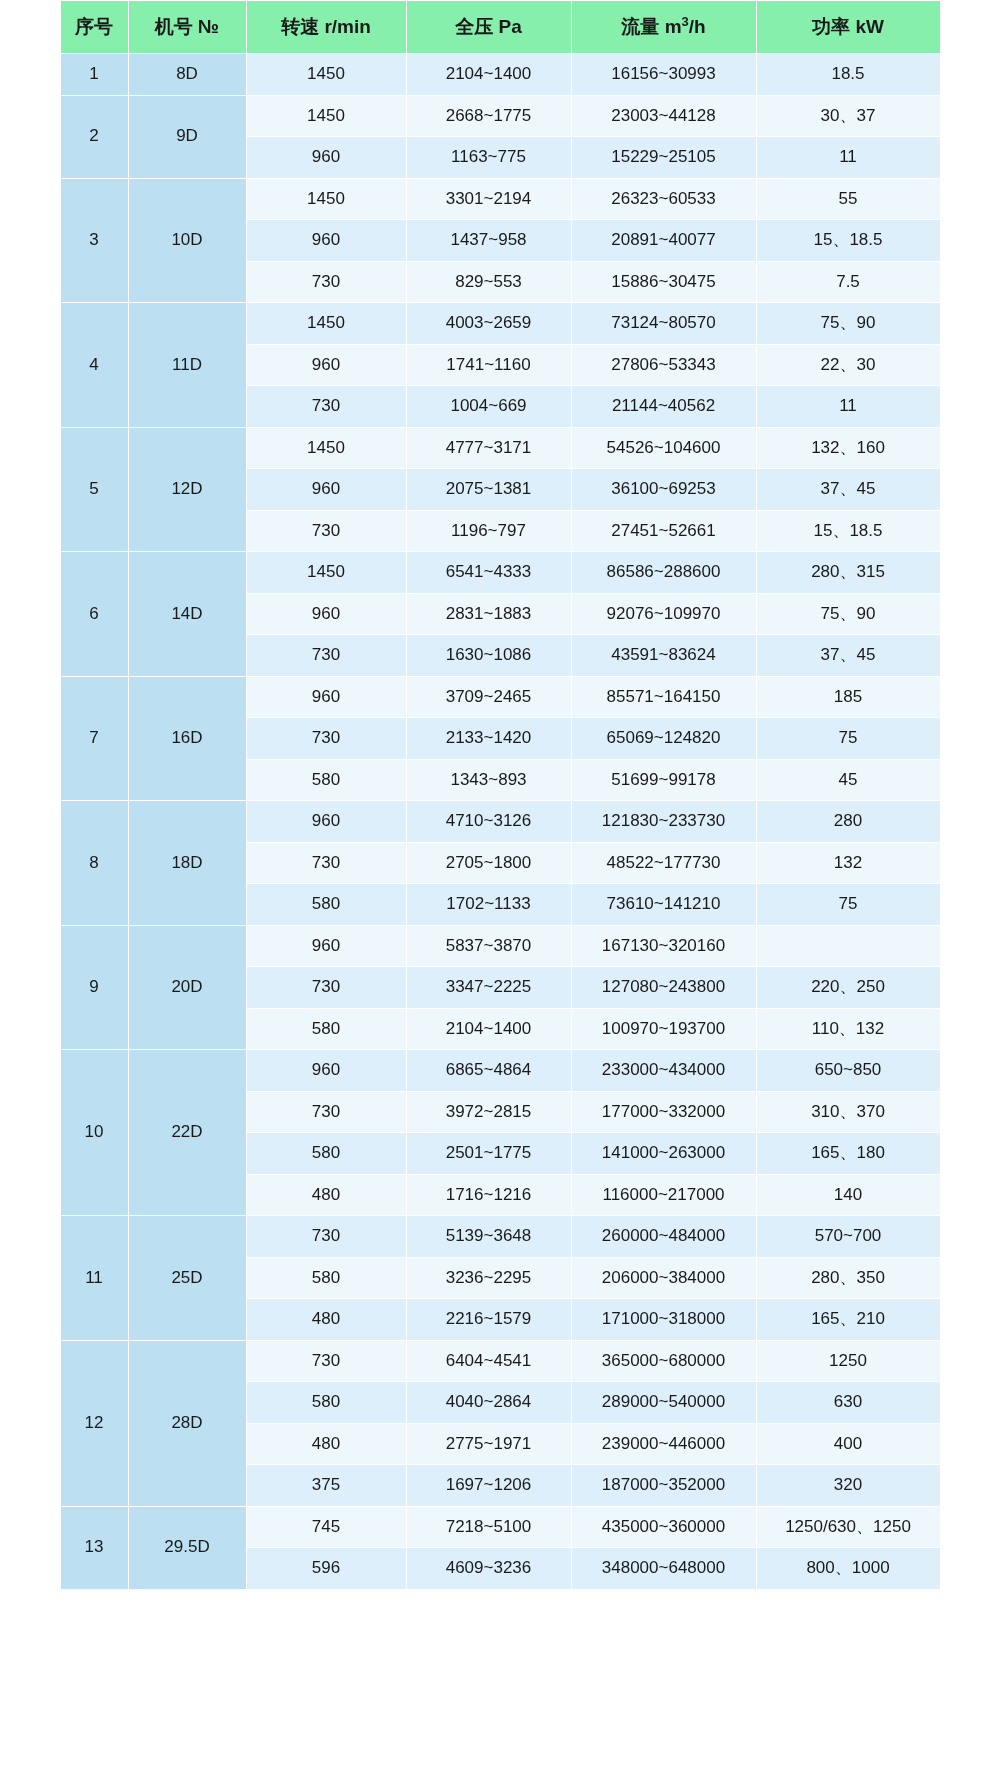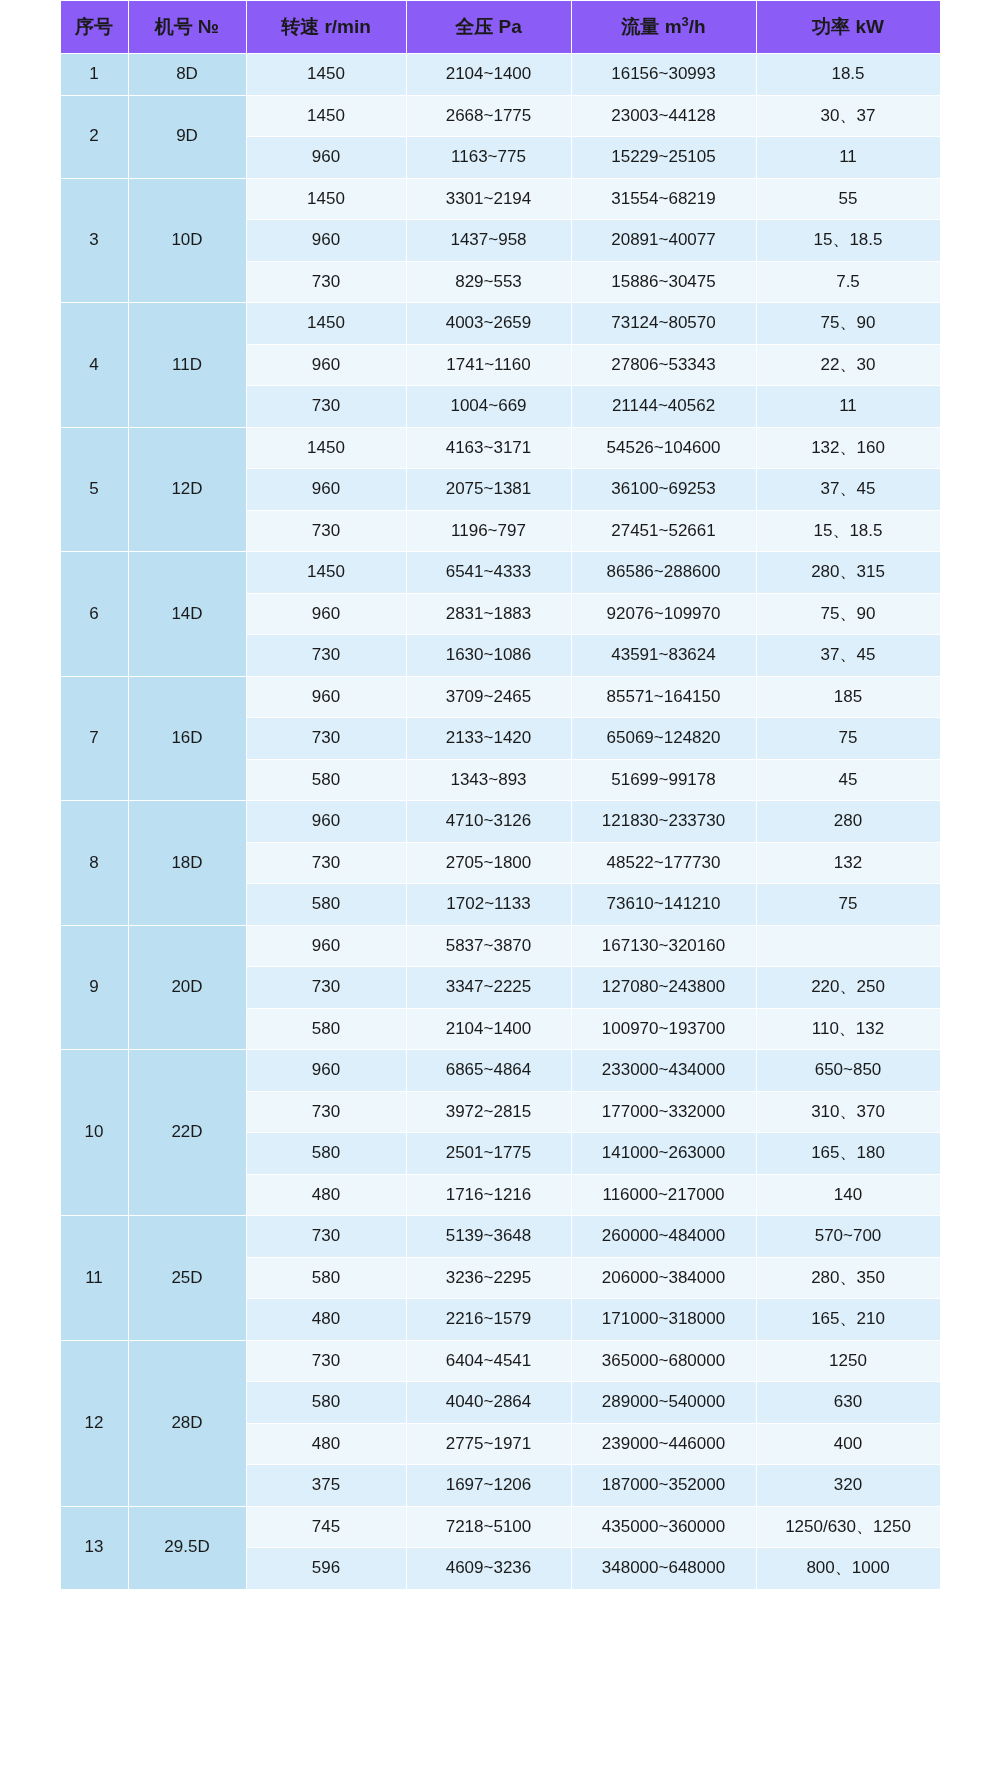--- a/index.html
+++ b/index.html
@@ -29,21 +29,21 @@
     border: 1px solid #ffffff;
     text-align: center;
     vertical-align: middle;
     color: #1a1a1a;
     font-size: 17px;
     padding: 0;
     height: 40.5px;
     line-height: 1.2;
   }
   #spec-table thead th {
-    background: #8b5cf6;
+    background: #86efac;
     font-weight: bold;
     font-size: 19px;
     height: 52px;
   }
   
   td.idx, td.model {
     background: #bcdff2;
     font-size: 18px;
   }
   td.val {
@@ -102,21 +102,21 @@
         <td class="val">960</td>
         <td class="val">1163~775</td>
         <td class="val">15229~25105</td>
         <td class="val">11</td>
       </tr>
       <tr>
         <td class="idx" rowspan="3">3</td>
         <td class="model" rowspan="3">10D</td>
         <td class="val alt">1450</td>
         <td class="val alt">3301~2194</td>
-        <td class="val alt">31554~68219</td>
+        <td class="val alt">26323~60533</td>
         <td class="val alt">55</td>
       </tr>
       <tr>
         <td class="val">960</td>
         <td class="val">1437~958</td>
         <td class="val">20891~40077</td>
         <td class="val">15、18.5</td>
       </tr>
       <tr>
         <td class="val alt">730</td>
@@ -141,21 +141,21 @@
       <tr>
         <td class="val">730</td>
         <td class="val">1004~669</td>
         <td class="val">21144~40562</td>
         <td class="val">11</td>
       </tr>
       <tr>
         <td class="idx" rowspan="3">5</td>
         <td class="model" rowspan="3">12D</td>
         <td class="val alt">1450</td>
-        <td class="val alt">4163~3171</td>
+        <td class="val alt">4777~3171</td>
         <td class="val alt">54526~104600</td>
         <td class="val alt">132、160</td>
       </tr>
       <tr>
         <td class="val">960</td>
         <td class="val">2075~1381</td>
         <td class="val">36100~69253</td>
         <td class="val">37、45</td>
       </tr>
       <tr>

